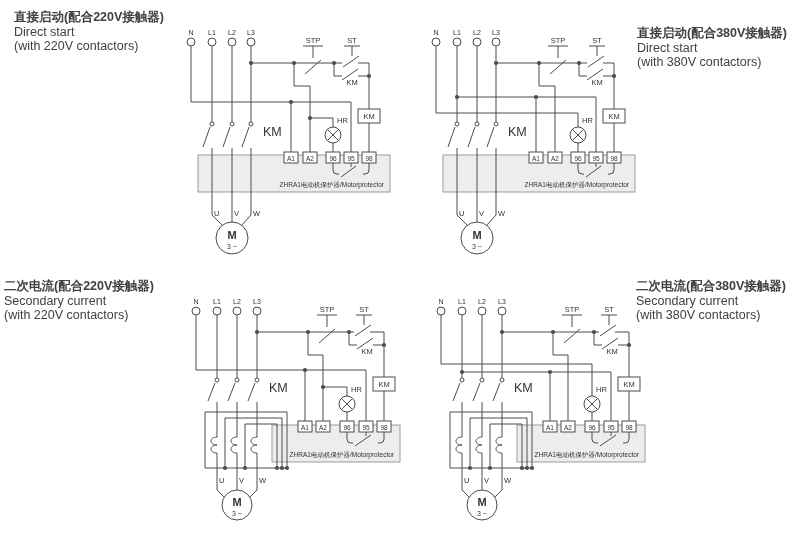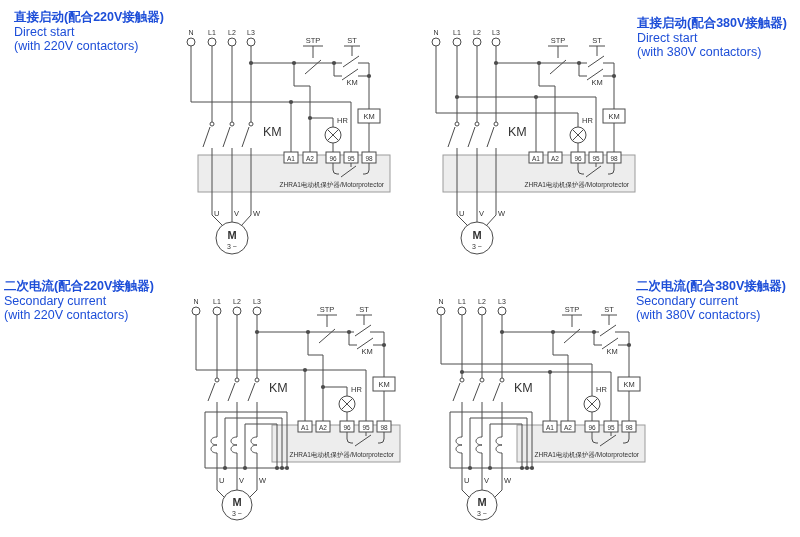--- a/index.html
+++ b/index.html
@@ -1,19 +1,19 @@
 <!DOCTYPE html>
 <html><head>
 <meta charset="utf-8">
 <style>
   html,body{margin:0;padding:0;background:#fff;}
   #stage{position:relative;width:800px;height:537px;background:#fff;overflow:hidden;
          font-family:"Liberation Sans",sans-serif;}
   #schematics{position:absolute;left:0;top:0;}
-  .title{position:absolute;color:#1d4ed8;font-size:12.5px;line-height:14.5px;white-space:nowrap;}
+  .title{position:absolute;color:#404040;font-size:12.5px;line-height:14.5px;white-space:nowrap;}
   .title .zh{font-weight:bold;font-size:12.5px;}
   svg text{font-family:"Liberation Sans",sans-serif;fill:#333;}
   svg .t6{font-size:6.5px;}
   svg .t7{font-size:7px;}
   svg .t8{font-size:7.5px;}
   svg .t11{font-size:11px;font-weight:bold;}
   svg .t12{font-size:12.5px;}
 </style>
 </head>
 <body>
@@ -410,21 +410,21 @@
         <text x="482" y="506" class="t11" text-anchor="middle">M</text>
         <text x="482" y="516" class="t7" text-anchor="middle">3 ~</text>
       </g>
     </svg>
 
   <div class="title" style="left:14px;top:10px">
     <div class="zh">直接启动(配合220V接触器)</div>
     <div>Direct start</div>
     <div>(with 220V contactors)</div>
   </div>
-  <div class="title" style="left:637px;top:16px">
+  <div class="title" style="left:637px;top:26px">
     <div class="zh">直接启动(配合380V接触器)</div>
     <div>Direct start</div>
     <div>(with 380V contactors)</div>
   </div>
   <div class="title" style="left:4px;top:279px">
     <div class="zh">二次电流(配合220V接触器)</div>
     <div>Secondary current</div>
     <div>(with 220V contactors)</div>
   </div>
   <div class="title" style="left:636px;top:279px">

